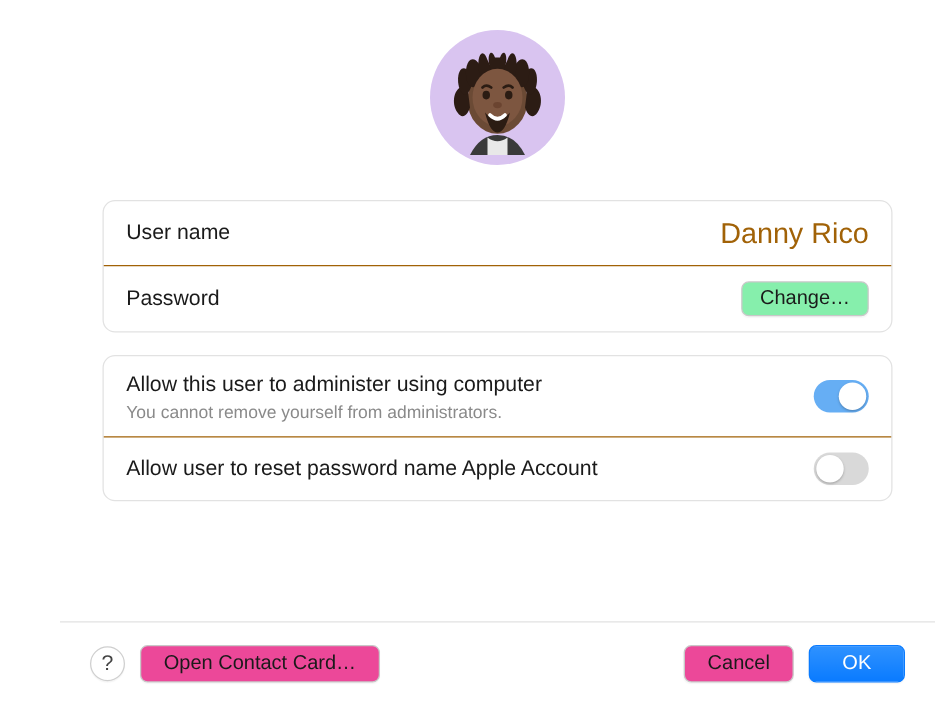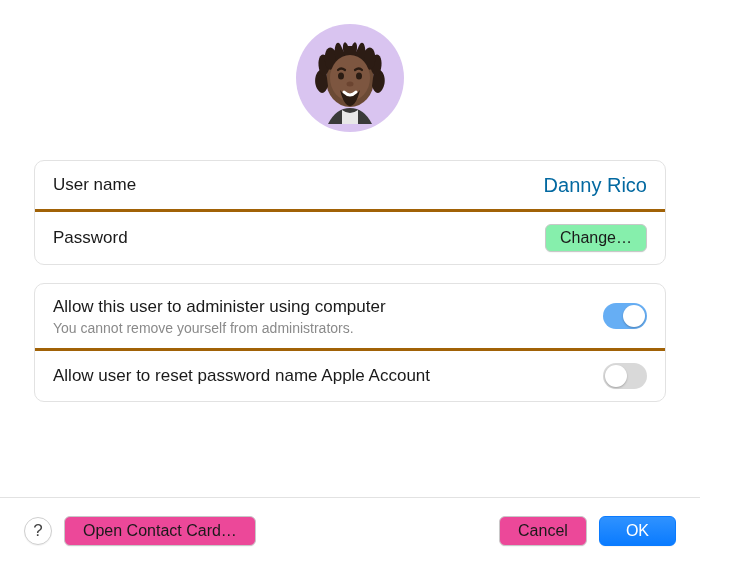--- a/index.html
+++ b/index.html
@@ -15,20 +15,21 @@
       overflow: hidden;
     }
     .dialog {
       width: 700px;
       height: 568px;
       background: #ffffff;
       border-radius: 12px;
       display: flex;
       flex-direction: column;
       position: relative;
+      margin-left: 48px;
     }
     .content {
       flex: 1;
       padding: 24px 34px 12px;
       display: flex;
       flex-direction: column;
       align-items: center;
     }
     .avatar-wrap {
       width: 108px;
@@ -54,30 +55,30 @@
       margin-bottom: 18px;
     }
     .row {
       display: flex;
       align-items: center;
       justify-content: space-between;
       padding: 12px 18px;
       min-height: 48px;
     }
     .row + .row {
-      border-top: 3px solid #a16207;
+      border-top: 1px solid #a16207;
     }
     .row-label {
       font-size: 17px;
       color: #1a1a1a;
       line-height: 1.3;
     }
     .row-value {
-      font-size: 20px;
-      color: #0369a1;
+      font-size: 23px;
+      color: #a16207;
     }
     .row-sub {
       font-size: 14px;
       color: #8a8a8a;
       margin-top: 2px;
     }
     .row-left {
       display: flex;
       flex-direction: column;
     }

